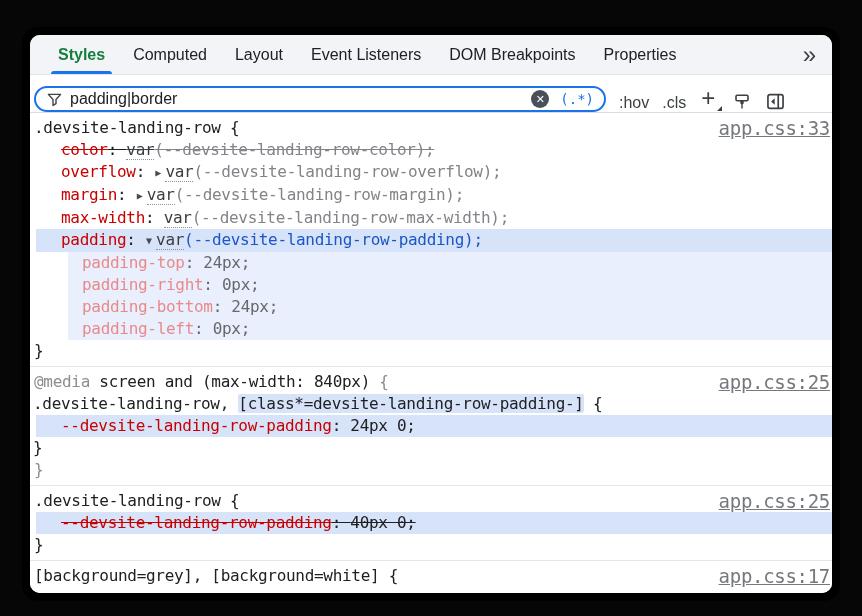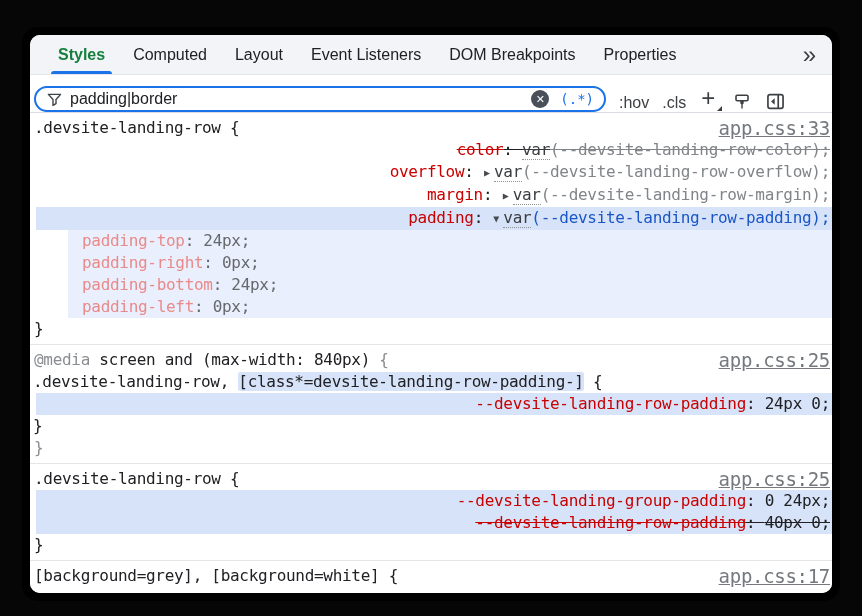--- a/index.html
+++ b/index.html
@@ -41,21 +41,21 @@
   .icon-btn{display:flex;align-items:center;cursor:pointer;}
 
   
   .styles-pane{flex:1;overflow:hidden;background:#fff;
       font-family:"DejaVu Sans Mono",monospace;font-size:16px;line-height:22px;
       letter-spacing:-0.3px;color:#202124;}
   .rule-block{padding:4px 0;}
   .rule-block + .rule-block{border-top:1px solid #e6e6e8;}
   .code-line{white-space:pre;padding-left:4px;padding-right:2px;}
   .ind1{padding-left:3px;}
-  .ind2{padding-left:31px;text-align:right;}
+  .ind2{padding-left:31px;}
   .ind3{padding-left:52px;}
   .hl-row{background:linear-gradient(90deg,transparent 6px,#d7e3f8 6px);}
   .hl-sub{background:linear-gradient(90deg,transparent 38px,#e9effc 38px);}
   .struck .sg{text-decoration:line-through;}
   .source-link{float:right;margin-left:12px;color:#75797e;text-decoration:underline;
       font-size:19px;cursor:pointer;}
 
   .sg-plain{color:#202124;}
   .sg-prop{color:#c80000;}
   .sg-propsoft{color:#e98a8a;}
@@ -115,37 +115,37 @@
           </svg>
         </span>
       </div>
 
       <div class="styles-pane">
           <div class="rule-block">
             <div class="code-line"><span class="source-link">app.css:33</span><span class="sg sg-plain">.devsite-landing-row </span><span class="sg sg-plain">{</span></div>
             <div class="code-line ind2 struck"><span class="sg sg-prop">color</span><span class="sg sg-plain">: </span><span class="sg sg-varfn">var</span><span class="sg sg-dim">(--devsite-landing-row-color)</span><span class="sg sg-dim">;</span></div>
             <div class="code-line ind2"><span class="sg sg-prop">overflow</span><span class="sg sg-plain">: </span><span class="sg sg-arrow">▶</span><span class="sg sg-varfn">var</span><span class="sg sg-dim">(--devsite-landing-row-overflow)</span><span class="sg sg-dim">;</span></div>
             <div class="code-line ind2"><span class="sg sg-prop">margin</span><span class="sg sg-plain">: </span><span class="sg sg-arrow">▶</span><span class="sg sg-varfn">var</span><span class="sg sg-dim">(--devsite-landing-row-margin)</span><span class="sg sg-dim">;</span></div>
+            <div class="code-line ind2"><span class="sg sg-prop">max-width</span><span class="sg sg-plain">: </span><span class="sg sg-varfn">var</span><span class="sg sg-dim">(--devsite-landing-row-max-width)</span><span class="sg sg-dim">;</span></div>
             <div class="code-line ind2 hl-row"><span class="sg sg-prop">padding</span><span class="sg sg-plain">: </span><span class="sg sg-arrow">▼</span><span class="sg sg-varfn">var</span><span class="sg sg-link">(--devsite-landing-row-padding)</span><span class="sg sg-link">;</span></div>
             <div class="code-line ind3 hl-sub"><span class="sg sg-propsoft">padding-top</span><span class="sg sg-gray">: </span><span class="sg sg-gray">24px;</span></div>
             <div class="code-line ind3 hl-sub"><span class="sg sg-propsoft">padding-right</span><span class="sg sg-gray">: </span><span class="sg sg-gray">0px;</span></div>
             <div class="code-line ind3 hl-sub"><span class="sg sg-propsoft">padding-bottom</span><span class="sg sg-gray">: </span><span class="sg sg-gray">24px;</span></div>
             <div class="code-line ind3 hl-sub"><span class="sg sg-propsoft">padding-left</span><span class="sg sg-gray">: </span><span class="sg sg-gray">0px;</span></div>
             <div class="code-line"><span class="sg sg-plain">}</span></div>
           </div>
           <div class="rule-block">
             <div class="code-line"><span class="source-link">app.css:25</span><span class="sg sg-at">@media</span><span class="sg sg-plain"> screen and (max-width: 840px) </span><span class="sg sg-dimbrace">{</span></div>
             <div class="code-line ind1"><span class="sg sg-plain">.devsite-landing-row, </span><span class="sg sg-selhl">[class*=devsite-landing-row-padding-]</span><span class="sg sg-plain"> {</span></div>
             <div class="code-line ind2 hl-row"><span class="sg sg-prop">--devsite-landing-row-padding</span><span class="sg sg-plain">: </span><span class="sg sg-plain">24px 0;</span></div>
             <div class="code-line ind1"><span class="sg sg-plain">}</span></div>
             <div class="code-line"><span class="sg sg-dimbrace">}</span></div>
           </div>
           <div class="rule-block">
             <div class="code-line"><span class="source-link">app.css:25</span><span class="sg sg-plain">.devsite-landing-row </span><span class="sg sg-plain">{</span></div>
-            <div class="code-line ind2 hl-row"><span class="sg sg-prop">--devsite-landing-group-padding</span><span class="sg sg-plain">: </span><span class="sg sg-plain">0 24px;</span></div>
             <div class="code-line ind2 hl-row struck"><span class="sg sg-prop">--devsite-landing-row-padding</span><span class="sg sg-plain">: </span><span class="sg sg-plain">40px 0;</span></div>
             <div class="code-line"><span class="sg sg-plain">}</span></div>
           </div>
           <div class="rule-block">
             <div class="code-line"><span class="source-link">app.css:17</span><span class="sg sg-plain">[background=grey], [background=white] </span><span class="sg sg-plain">{</span></div>
           </div>
         </div>
 
     </div>
   </div>

